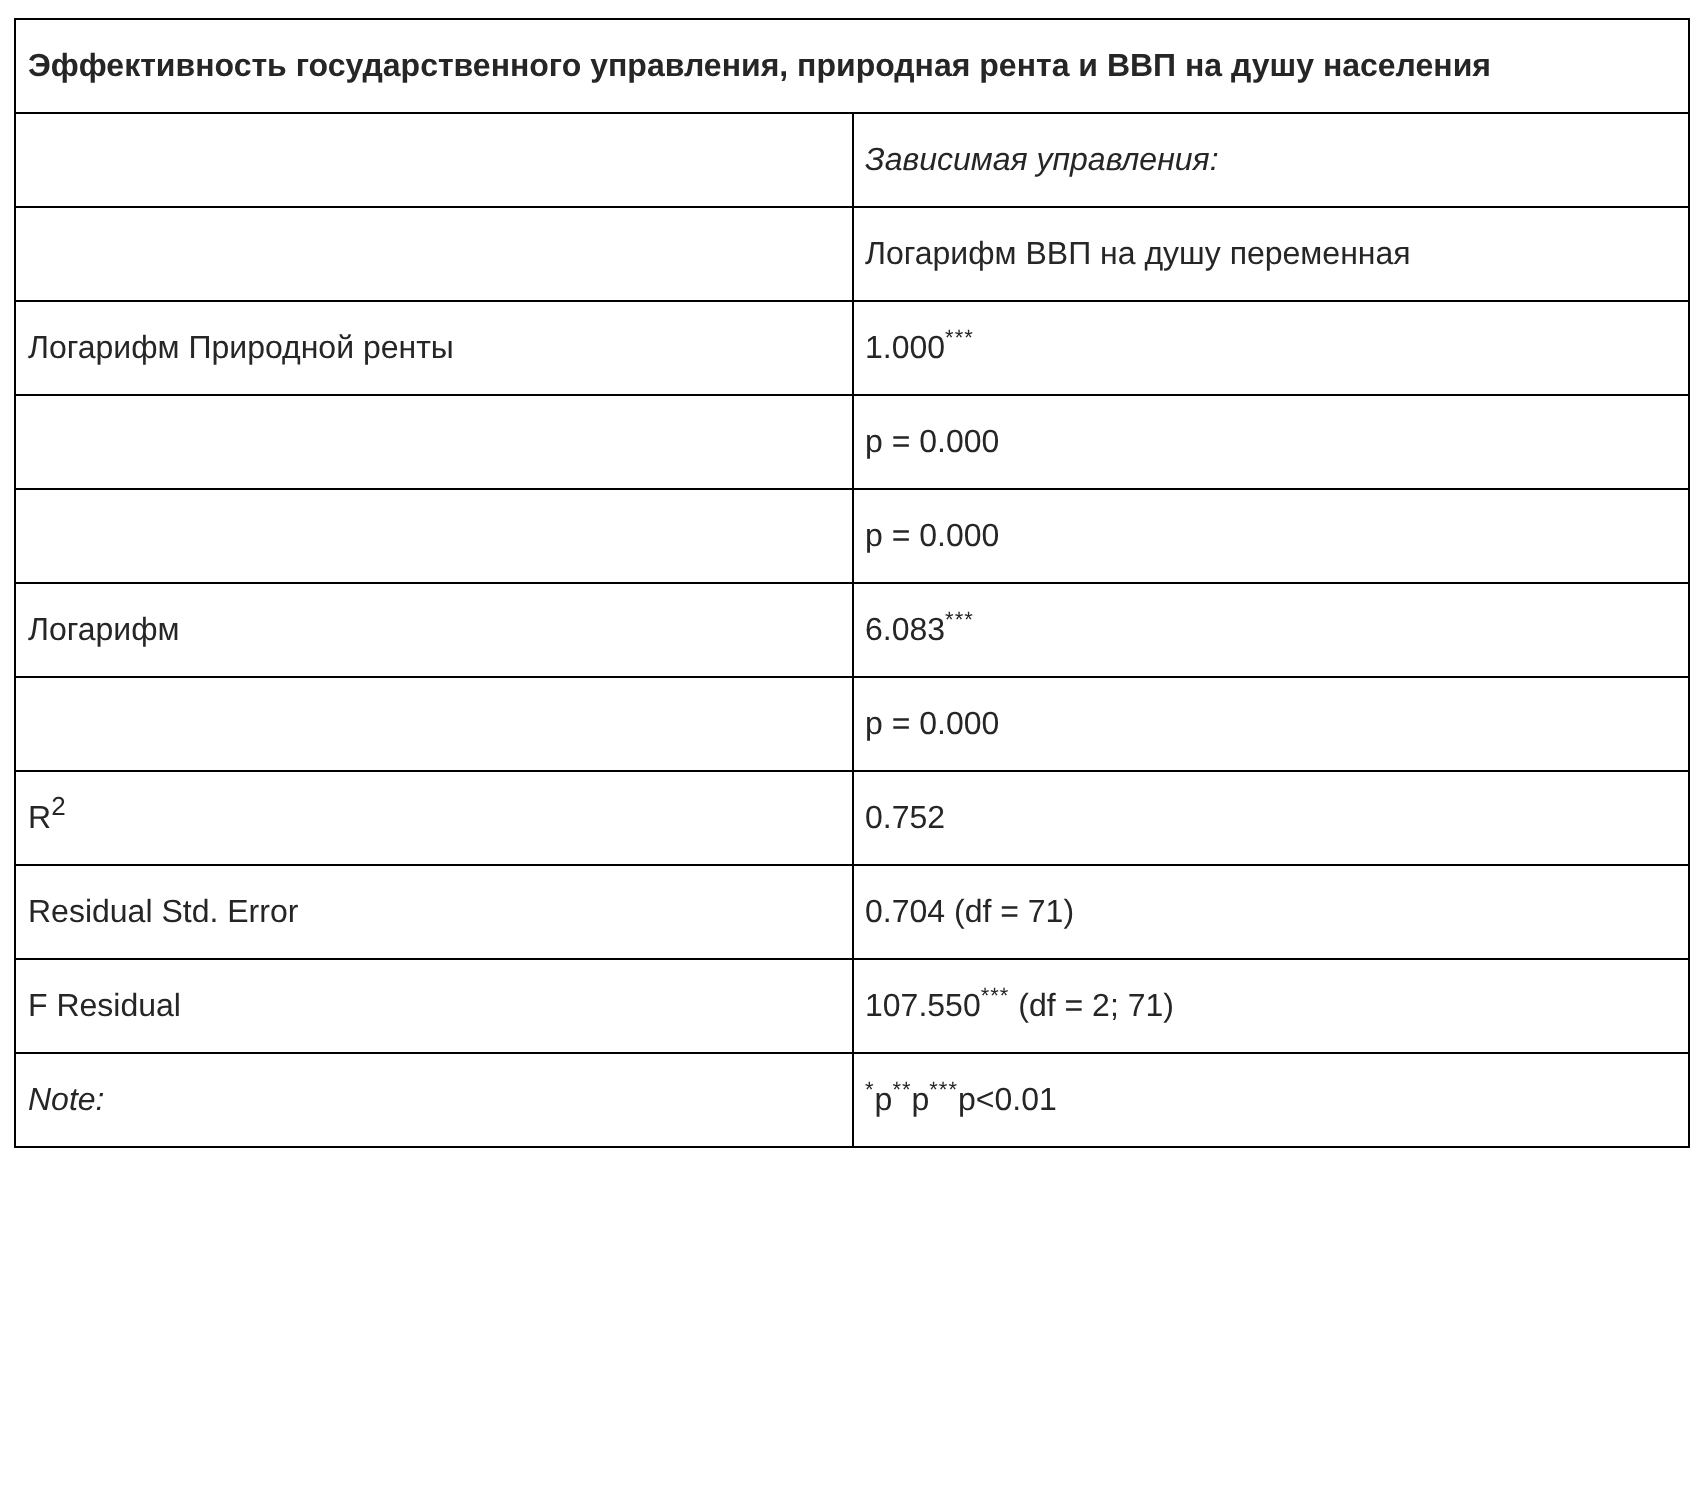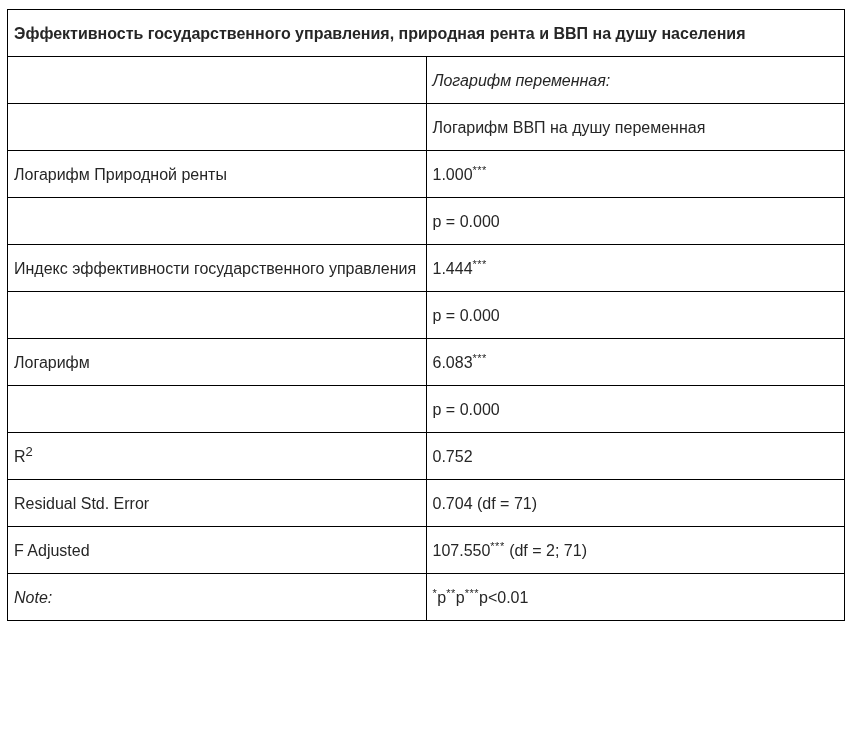--- a/index.html
+++ b/index.html
@@ -53,37 +53,33 @@
 
 <div class="page">
   <table class="reg-table">
     <tbody>
       <tr>
         <td class="title-cell" colspan="2">Эффективность государственного управления, природная рента и ВВП на душу населения</td>
       </tr>
 
     <tr>
           <td class="col-label"></td>
-          <td class="col-value italic"><span>Логарифм переменная:</span></td>
+          <td class="col-value italic"><span>Зависимая управления:</span></td>
         </tr>
         <tr>
           <td class="col-label"></td>
           <td class="col-value"><span>Логарифм ВВП на душу переменная</span></td>
         </tr>
         <tr>
           <td class="col-label"><span>Логарифм Природной ренты</span></td>
           <td class="col-value"><span>1.000</span><sup>***</sup></td>
         </tr>
         <tr>
           <td class="col-label"></td>
           <td class="col-value"><span>p = 0.000</span></td>
-        </tr>
-        <tr>
-          <td class="col-label"><span>Индекс эффективности государственного управления</span></td>
-          <td class="col-value"><span>1.444</span><sup>***</sup></td>
         </tr>
         <tr>
           <td class="col-label"></td>
           <td class="col-value"><span>p = 0.000</span></td>
         </tr>
         <tr>
           <td class="col-label"><span>Логарифм</span></td>
           <td class="col-value"><span>6.083</span><sup>***</sup></td>
         </tr>
         <tr>
@@ -92,21 +88,21 @@
         </tr>
         <tr>
           <td class="col-label"><span>R</span><sup class="label-sup">2</sup></td>
           <td class="col-value"><span>0.752</span></td>
         </tr>
         <tr>
           <td class="col-label"><span>Residual Std. Error</span></td>
           <td class="col-value"><span>0.704 (df = 71)</span></td>
         </tr>
         <tr>
-          <td class="col-label"><span>F Adjusted</span></td>
+          <td class="col-label"><span>F Residual</span></td>
           <td class="col-value"><span>107.550</span><sup>***</sup><span> (df = 2; 71)</span></td>
         </tr>
         <tr>
           <td class="col-label italic"><span>Note:</span></td>
           <td class="col-value"><sup>*</sup><span>p</span><sup>**</sup><span>p</span><sup>***</sup><span>p&lt;0.01</span></td>
         </tr>
       </tbody>
   </table>
 </div>
 

